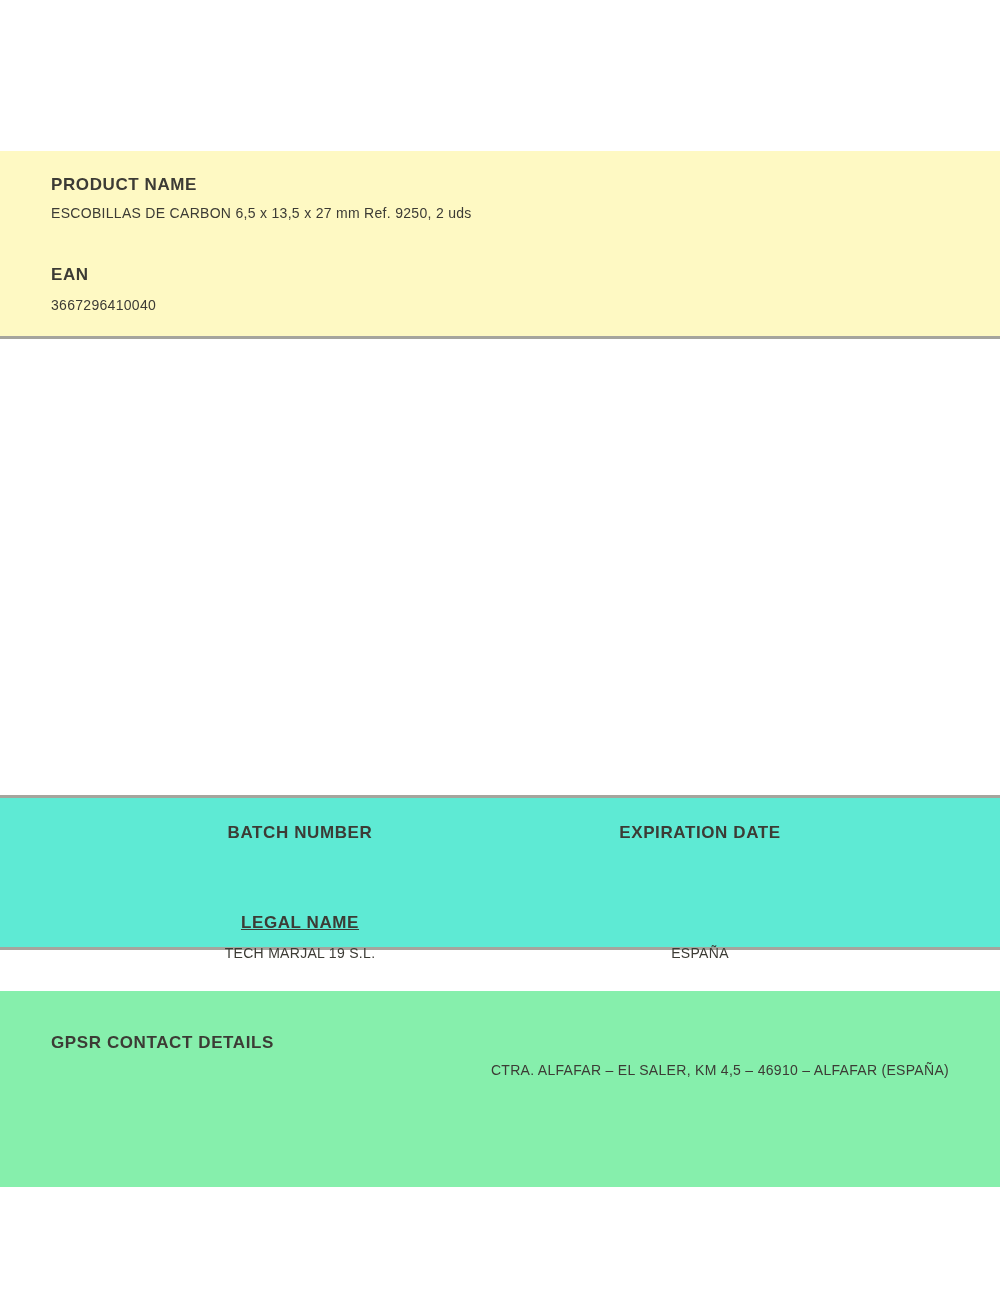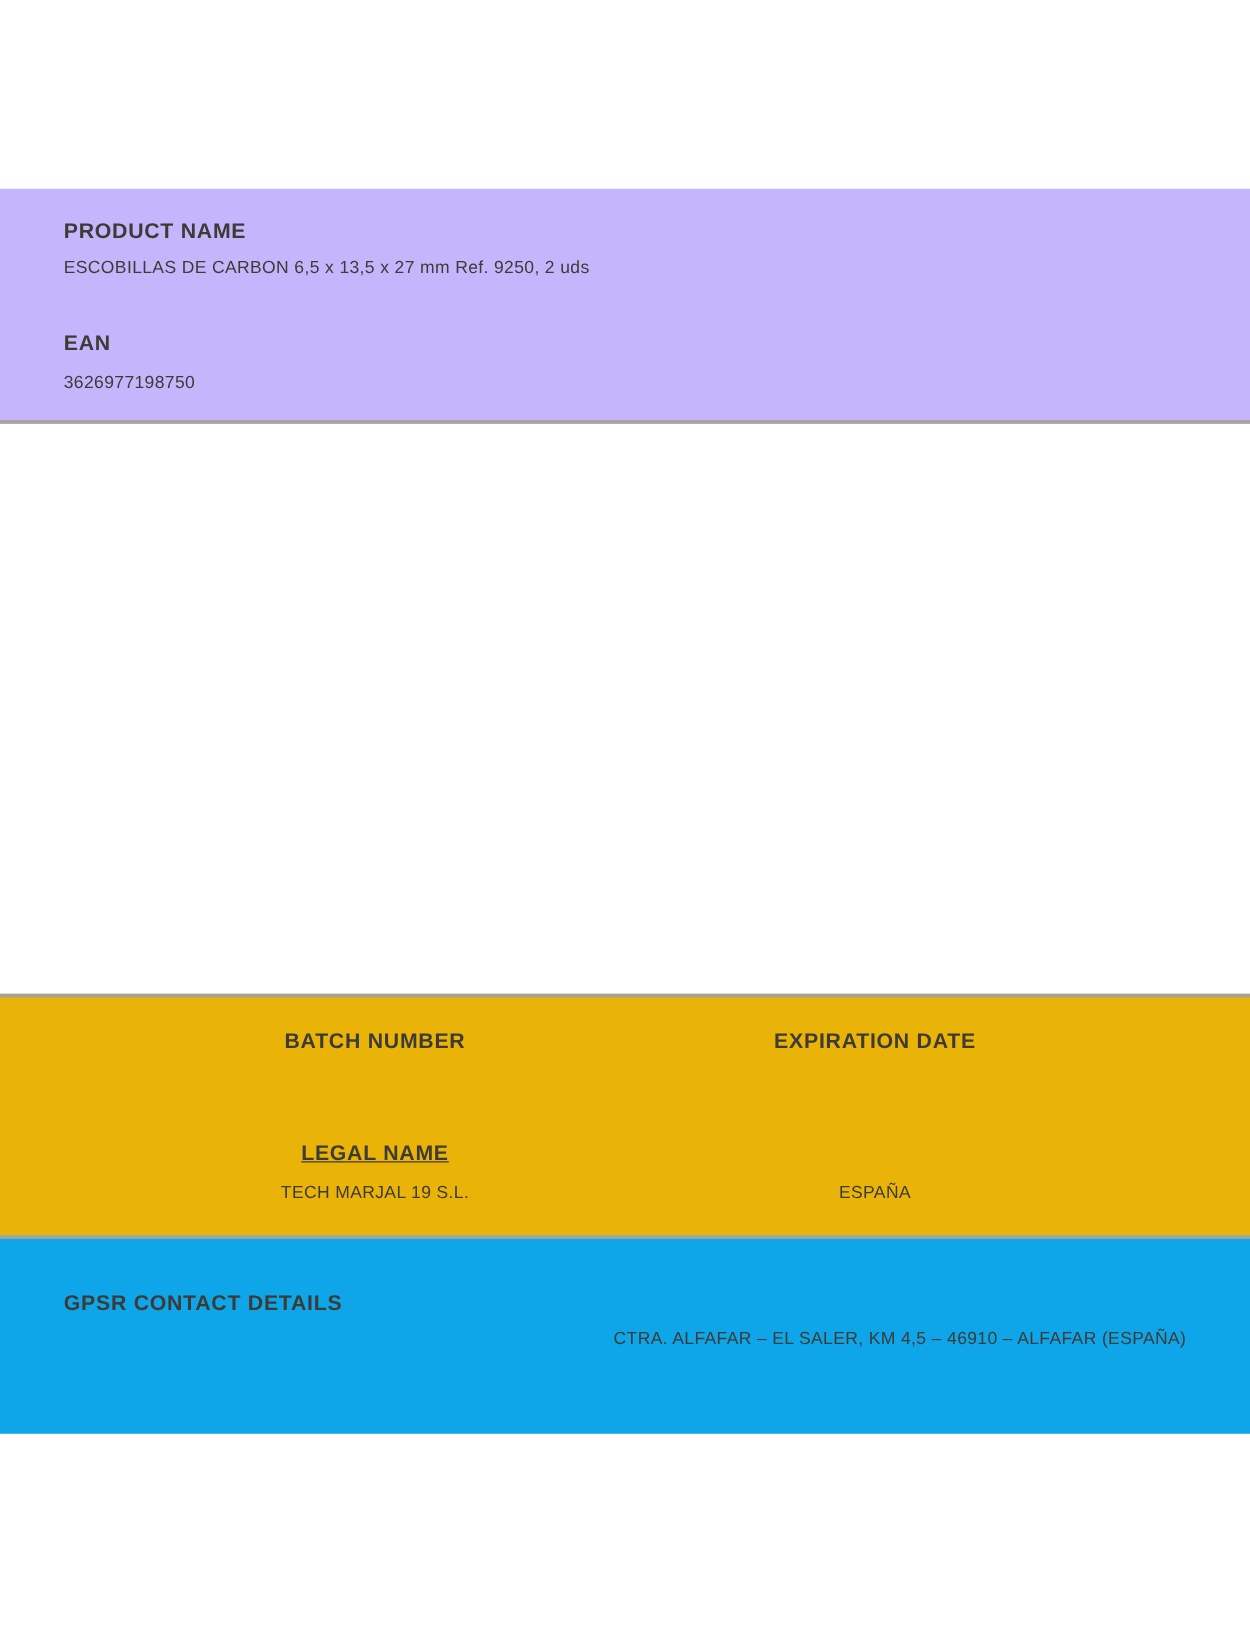--- a/index.html
+++ b/index.html
@@ -14,34 +14,34 @@
   }
   .section {
     position: absolute;
     left: 0;
     width: 1000px;
     box-sizing: border-box;
   }
   .section-product {
     top: 151px;
     height: 188px;
-    background: #c4b5fd;
+    background: #fef9c3;
     border-bottom: 3px solid #a5a59d;
   }
   .section-trace {
     top: 795px;
-    height: 196px;
-    background: #eab308;
+    height: 155px;
+    background: #5eead4;
     border-top: 3px solid #a5a59d;
     border-bottom: 3px solid #a5a59d;
   }
   .section-gpsr {
     top: 991px;
-    height: 156px;
-    background: #0ea5e9;
+    height: 196px;
+    background: #86efac;
   }
   .abs { position: absolute; }
   .label {
     font-weight: bold;
     font-size: 17px;
     letter-spacing: 0.6px;
     line-height: 20px;
     white-space: nowrap;
   }
   .value {
@@ -54,21 +54,21 @@
   .col-left  { left: 100px; width: 400px; text-align: center; }
   .col-right { left: 500px; width: 400px; text-align: center; }
 </style>
 </head>
 <body>
 
 <div class="section section-product">
   <div class="abs label" style="left:51px; top:24px;">PRODUCT NAME</div>
   <div class="abs value" style="left:51px; top:52px;">ESCOBILLAS DE CARBON 6,5 x 13,5 x 27 mm Ref. 9250, 2 uds</div>
   <div class="abs label" style="left:51px; top:114px;">EAN</div>
-  <div class="abs value" style="left:51px; top:144px;">3626977198750</div>
+  <div class="abs value" style="left:51px; top:144px;">3667296410040</div>
 </div>
 
 <div class="section section-trace">
   <div class="abs label col-left" style="top:25px;">BATCH NUMBER</div>
   <div class="abs label col-right" style="top:25px;">EXPIRATION DATE</div>
 
   <div class="abs label col-left" style="top:115px;text-decoration:underline;">LEGAL NAME</div>
   <div class="abs value col-left" style="top:145px;">TECH MARJAL 19 S.L.</div>
 
   <div class="abs value col-right" style="top:145px;">ESPAÑA</div>

